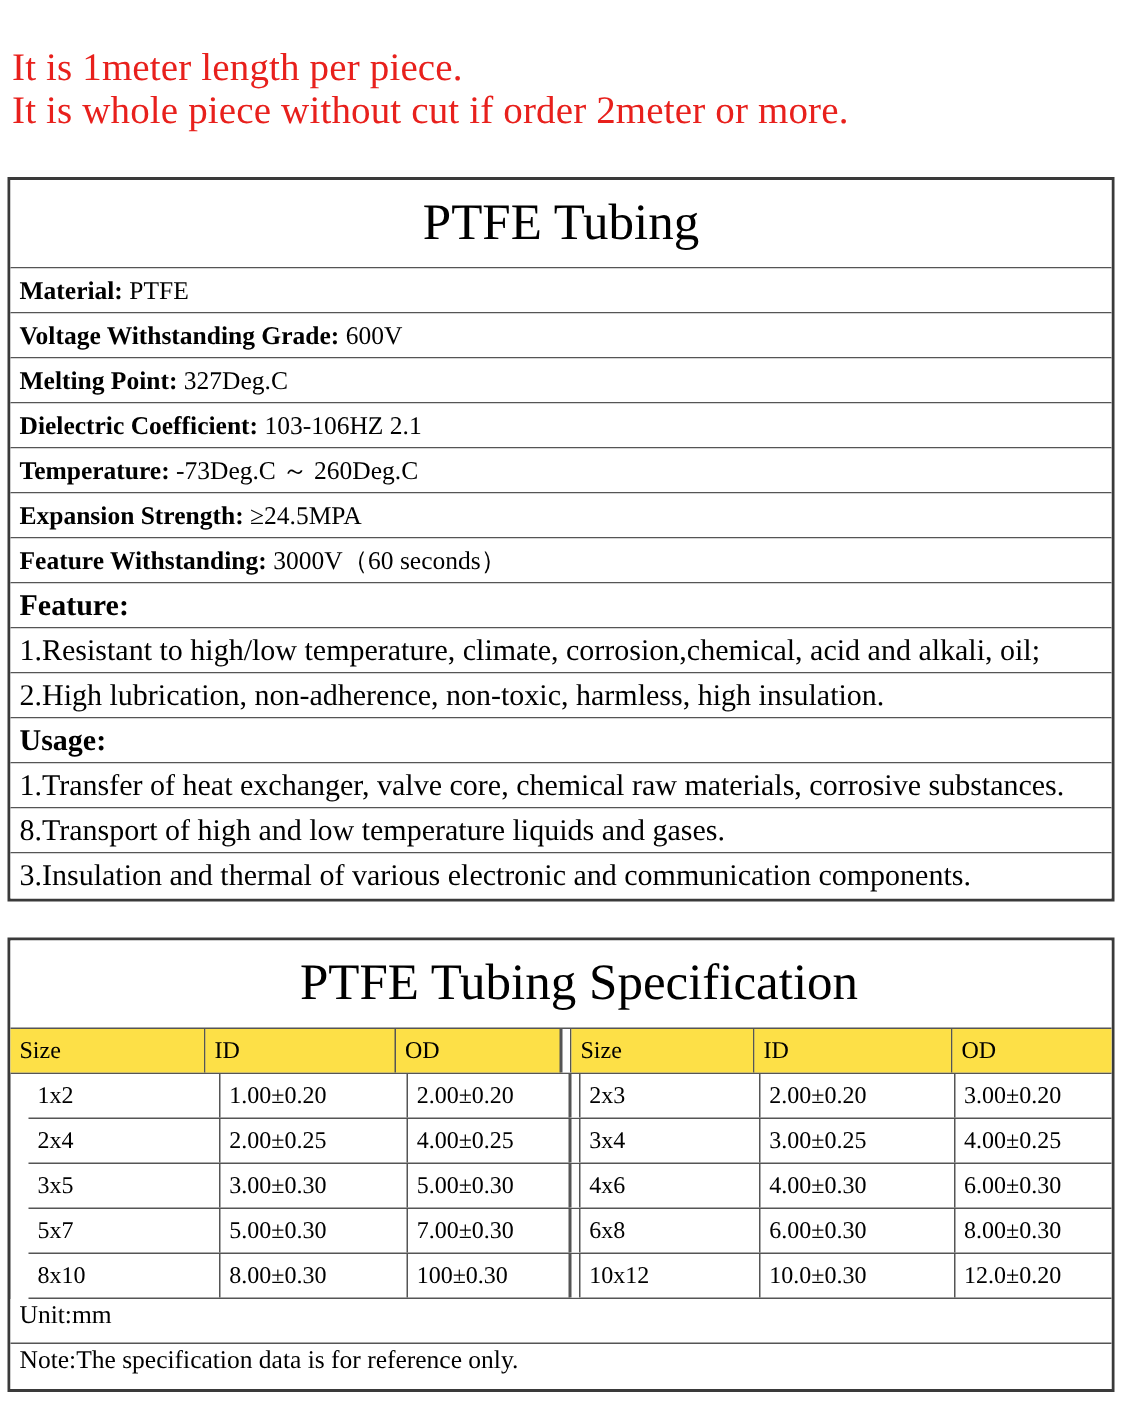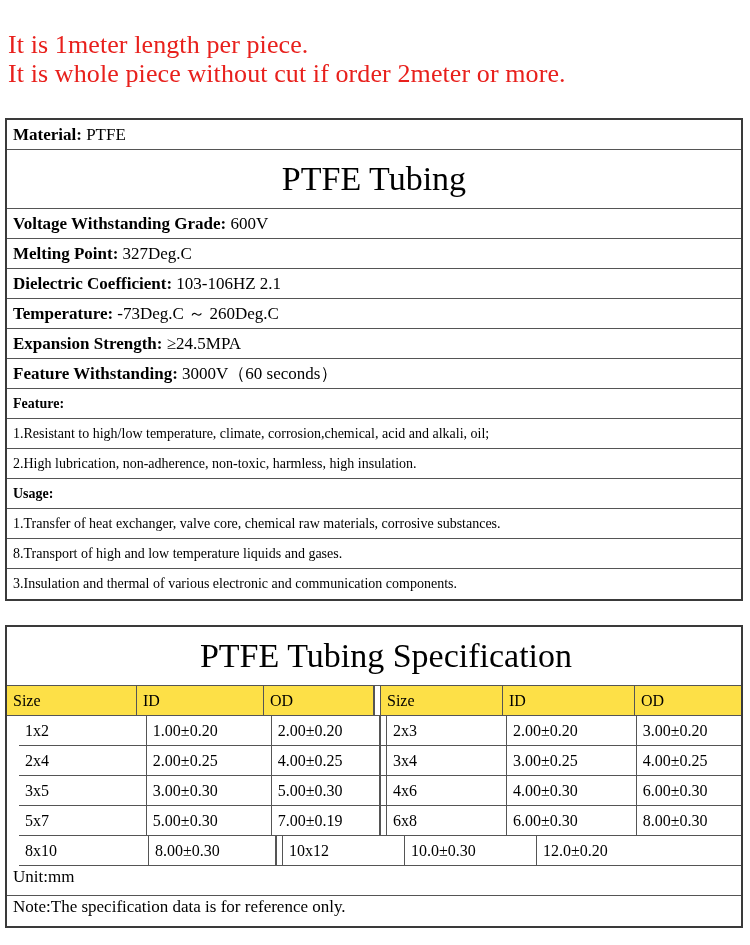--- a/index.html
+++ b/index.html
@@ -86,21 +86,21 @@
   }
   .info-value {
     font-weight: normal;
   }
   .plain-row {
     height: 30px;
     align-items: center;
     padding: 0 0 0 6px;
   }
   .plain-text {
-    font-size: 14px;
+    font-size: 20px;
     line-height: 22px;
     white-space: nowrap;
   }
   .section-head {
     font-weight: bold;
   }
 
   
   #spec-table {
     top: 625px;
@@ -163,29 +163,29 @@
 
 <div class="page">
 
   <div class="intro">
     <div class="intro-line">It is 1meter length per piece.</div>
     <div class="intro-line">It is whole piece without cut if order 2meter or more.</div>
   </div>
 
   <div class="doc-table" id="info-table">
 
+    <div class="row title-row">
+      <div class="title-text">PTFE Tubing</div>
+    </div>
+
     <div class="row info-row">
       <div class="info-line">
         <span class="info-label">Material:</span>
         <span class="info-value">PTFE</span>
       </div>
-    </div>
-
-    <div class="row title-row">
-      <div class="title-text">PTFE Tubing</div>
     </div>
 
     <div class="row info-row">
       <div class="info-line">
         <span class="info-label">Voltage Withstanding Grade:</span>
         <span class="info-value">600V</span>
       </div>
     </div>
 
     <div class="row info-row">
@@ -289,30 +289,31 @@
       <div class="cell c-od">5.00±0.30</div>
       <div class="cell c-gap"></div>
       <div class="cell c-size2">4x6</div>
       <div class="cell c-id2">4.00±0.30</div>
       <div class="cell c-od2">6.00±0.30</div>
     </div>
 
     <div class="row spec-data-row">
       <div class="cell c-size">5x7</div>
       <div class="cell c-id">5.00±0.30</div>
-      <div class="cell c-od">7.00±0.19</div>
+      <div class="cell c-od">7.00±0.30</div>
       <div class="cell c-gap"></div>
       <div class="cell c-size2">6x8</div>
       <div class="cell c-id2">6.00±0.30</div>
       <div class="cell c-od2">8.00±0.30</div>
     </div>
 
     <div class="row spec-data-row">
       <div class="cell c-size">8x10</div>
       <div class="cell c-id">8.00±0.30</div>
+      <div class="cell c-od">100±0.30</div>
       <div class="cell c-gap"></div>
       <div class="cell c-size2">10x12</div>
       <div class="cell c-id2">10.0±0.30</div>
       <div class="cell c-od2">12.0±0.20</div>
     </div>
 
     <div class="row foot-row">
       <div class="foot-text">Unit:mm</div>
     </div>
     <div class="row foot-row">

